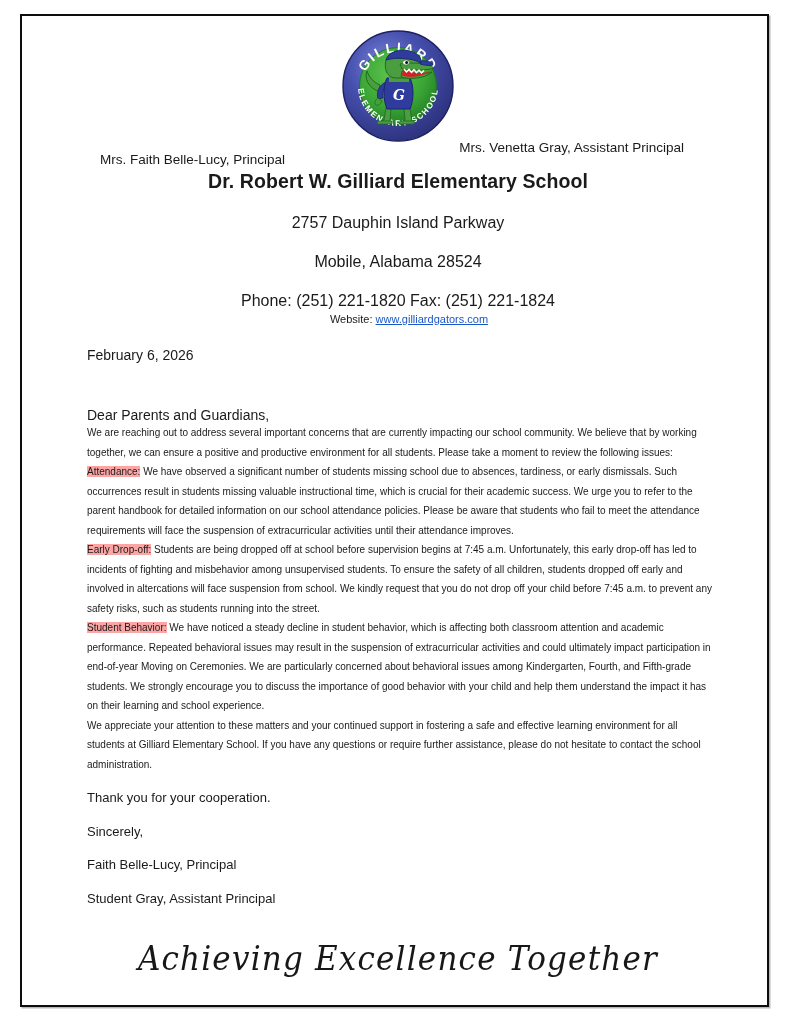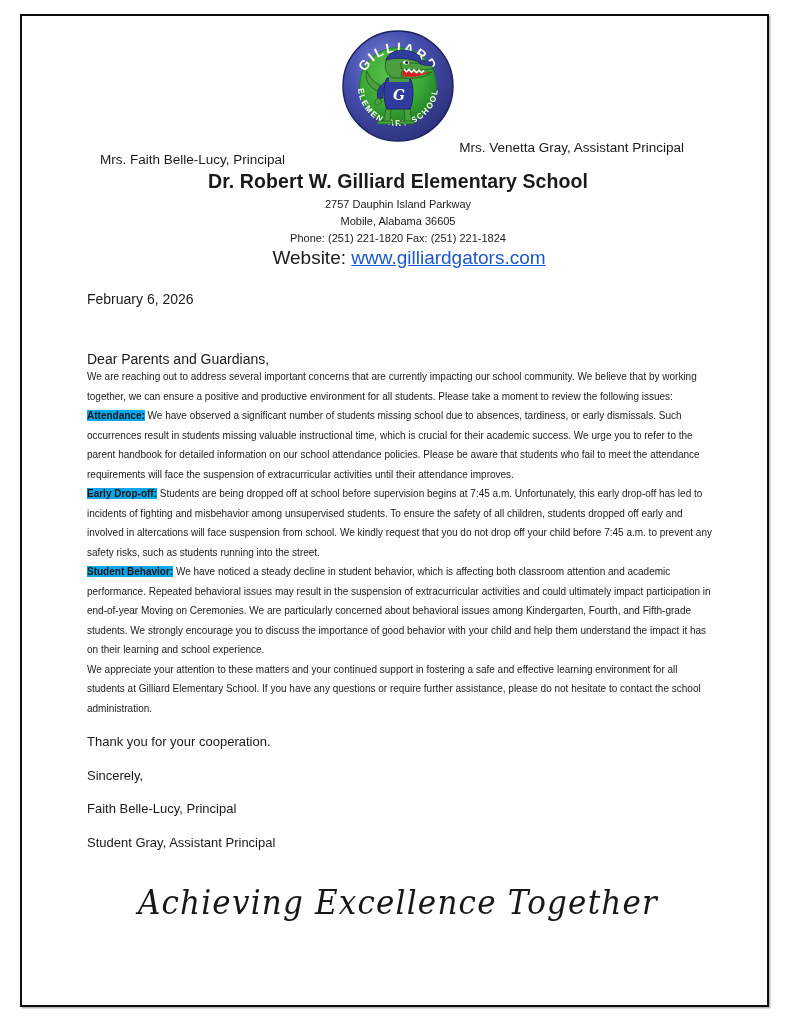--- a/index.html
+++ b/index.html
@@ -69,26 +69,26 @@
 
   .school-name {
     text-align: center;
     font-size: 19.5px;
     font-weight: bold;
     margin-top: 8px;
     letter-spacing: 0.1px;
   }
   .addr-line {
     text-align: center;
+    font-size: 16px;
+    margin-top: 21px;
+  }
+  .website-line {
+    text-align: center;
     font-size: 11px;
-    margin-top: 5px;
-  }
-  .website-line {
-    text-align: center;
-    font-size: 19px;
     margin-top: 3px;
     margin-left: 22px;
   }
   .website-link {
     color: #1a57c8;
     text-decoration: underline;
   }
 
   
   .body-col {
@@ -110,22 +110,22 @@
   p.para {
     font-size: 10px;
     line-height: 19.5px;
     margin: 0;
     text-align: left;
   }
   .para-intro { margin-top: 44px; }
   .para-gap   { margin-top: 13px; }
 
   .hl {
-    background: #0ea5e9;
-    font-weight: bold;
+    background: #fca5a5;
+    font-weight: normal;
   }
 
   .sign-line {
     font-size: 13px;
     line-height: 19.5px;
     margin-top: 14px;
   }
 
   
   .tagline {
@@ -216,21 +216,21 @@
       </svg>
     </div>
 
     <div class="officer-row">
       <span class="officer-left">Mrs. Faith Belle-Lucy, Principal</span>
       <span class="officer-right">Mrs. Venetta Gray, Assistant Principal</span>
     </div>
 
     <div class="school-name">Dr. Robert W. Gilliard Elementary School</div>
     <div class="addr-line">2757 Dauphin Island Parkway</div>
-    <div class="addr-line">Mobile, Alabama 36605</div>
+    <div class="addr-line">Mobile, Alabama 28524</div>
     <div class="addr-line">Phone: (251) 221-1820    Fax: (251) 221-1824</div>
     <div class="website-line">
       <span>Website: </span><a class="website-link" href="#">www.gilliardgators.com</a>
     </div>
 
     <div class="body-col">
 
       <div class="date-line">February 6, 2026</div>
 
       <div class="salutation">Dear Parents and Guardians,</div>

